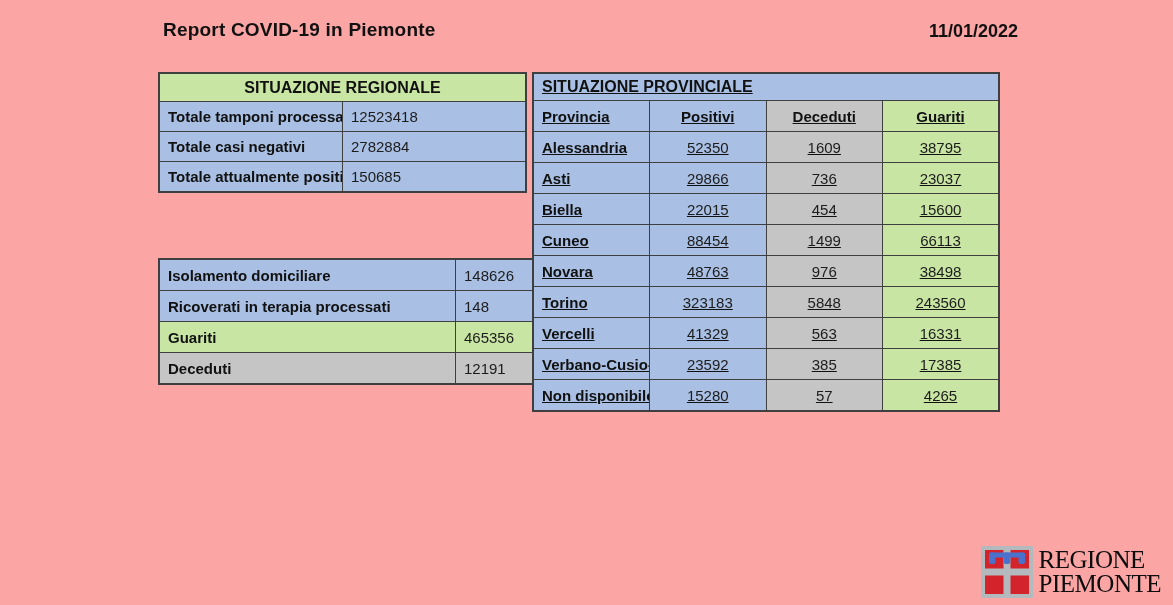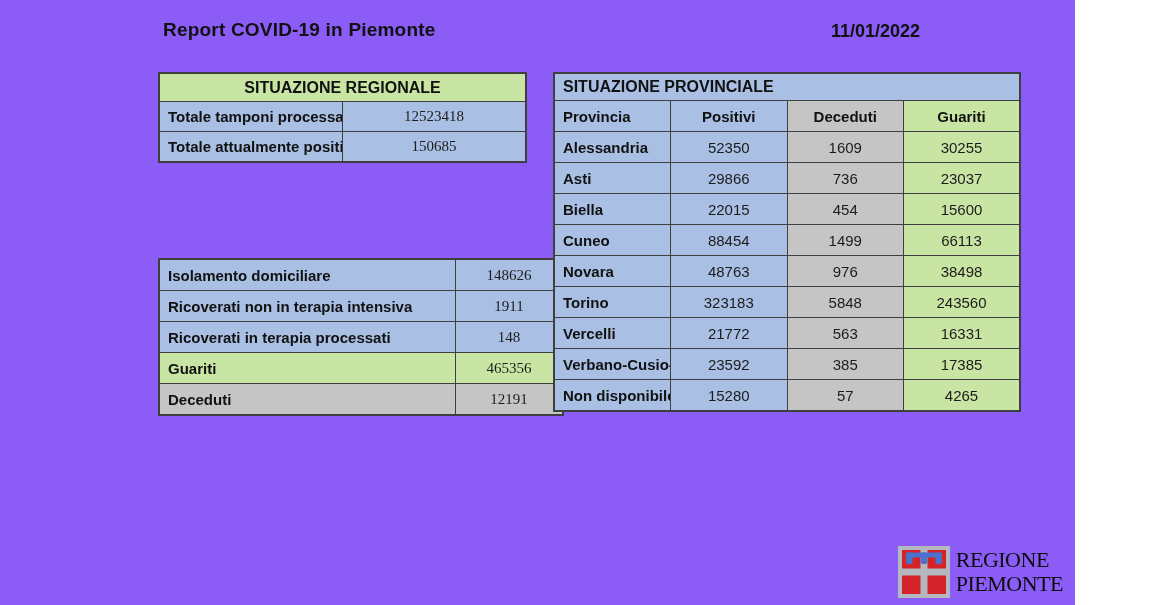--- a/index.html
+++ b/index.html
@@ -1,17 +1,17 @@
 <!DOCTYPE html>
 <html><head>
 <meta charset="utf-8">
 <style>
   html,body{margin:0;padding:0;background:#fff;}
   #page{
-    position:relative;width:1075px;height:605px;background:#8b5cf6;
+    position:relative;width:1173px;height:605px;background:#fca5a5;
     font-family:"Liberation Sans",sans-serif;color:#111;overflow:hidden;
   }
   .report-title{
     position:absolute;left:163px;top:19px;font-size:19px;font-weight:bold;
     letter-spacing:.2px;color:#111;
   }
   .report-date{
     position:absolute;right:155px;top:21px;font-size:18px;font-weight:bold;color:#111;
   }
   table{border-collapse:collapse;table-layout:fixed;}
@@ -19,44 +19,44 @@
   table{border-width:2px;}
   td, th{padding:0 8px;font-size:15px;overflow:hidden;white-space:nowrap;}
 
   
   #regional-table-1{position:absolute;left:158px;top:72px;width:369px;}
   #regional-table-2{position:absolute;left:158px;top:258px;width:369px;}
   .reg-table .title-cell{height:27px;text-align:center;font-weight:bold;font-size:16px;background:#c9e5a4;}
   .reg-table td{height:29px;margin-left:40px;}
   #regional-table-2 td{height:30px;}
   .reg-table .label-cell{font-weight:bold;text-align:left;width:279px;}
-  .reg-table .value-cell{text-align:center;width:90px;font-weight:normal;color:#1c1c1c;font-family:Liberation Serif, serif;}
+  .reg-table .value-cell{text-align:left;width:90px;font-weight:normal;color:#1c1c1c;}
   .row-blue td{background:#a9c0e4;}
   .row-green td{background:#c9e5a4;}
   .row-gray td{background:#c5c5c5;}
 
   
-  #provincial-table{position:absolute;left:553px;top:72px;width:468px;}
+  #provincial-table{position:absolute;left:532px;top:72px;width:468px;text-decoration:underline;}
   #provincial-table .title-cell{height:26px;text-align:center;font-weight:bold;font-size:16px;background:#c9e5a4;}
   #provincial-table td{height:30px;}
   #provincial-table .col-head{font-weight:bold;padding-left:8px;}
   #provincial-table td:nth-child(1){width:176px;text-align:left;background:#a9c0e4;font-weight:bold;}
   #provincial-table td:nth-child(2){width:97px;text-align:center;background:#a9c0e4;margin-top:47px;}
   #provincial-table td:nth-child(3){width:109px;text-align:center;background:#c5c5c5;}
   #provincial-table td:nth-child(4){width:86px;text-align:center;background:#c9e5a4;}
   #provincial-table tr.col-head td{font-weight:bold;}
   #provincial-table tr.data-row td:nth-child(2),
   #provincial-table tr.data-row td:nth-child(3),
   #provincial-table tr.data-row td:nth-child(4){font-weight:normal;color:#1c1c1c;}
 
   
   #logo{position:absolute;right:12px;bottom:7px;display:flex;align-items:center;gap:6px;}
   #logo .crest{width:52px;height:52px;flex:0 0 auto;}
   #logo .wordmark{
-    font-family:"Liberation Serif",serif;font-size:22px;line-height:24px;
+    font-family:"Liberation Serif",serif;font-size:25px;line-height:24px;
     color:#0d0d0d;letter-spacing:-0.5px;
   }
 </style>
 </head>
 <body>
 
 <div id="page">
 
   <div class="report-title">Report COVID-19 in Piemonte</div>
   <div class="report-date">11/01/2022</div>
@@ -64,35 +64,35 @@
   <table id="regional-table-1" class="reg-table">
     <tbody>
         <tr>
       <td class="title-cell" colspan="2">SITUAZIONE REGIONALE</td>
     </tr>
     <tr class="row-blue">
       <td class="label-cell">Totale tamponi processati</td>
       <td class="value-cell">12523418</td>
     </tr>
     <tr class="row-blue">
+      <td class="label-cell">Totale casi negativi</td>
+      <td class="value-cell">2782884</td>
+    </tr>
+    <tr class="row-blue">
       <td class="label-cell">Totale attualmente positivi</td>
       <td class="value-cell">150685</td>
     </tr>
   </tbody>
     </table>
 
   <table id="regional-table-2" class="reg-table">
     <tbody>
         <tr class="row-blue">
       <td class="label-cell">Isolamento domiciliare</td>
       <td class="value-cell">148626</td>
-    </tr>
-    <tr class="row-blue">
-      <td class="label-cell">Ricoverati non in terapia intensiva</td>
-      <td class="value-cell">1911</td>
     </tr>
     <tr class="row-blue">
       <td class="label-cell">Ricoverati in terapia processati</td>
       <td class="value-cell">148</td>
     </tr>
     <tr class="row-green">
       <td class="label-cell">Guariti</td>
       <td class="value-cell">465356</td>
     </tr>
     <tr class="row-gray">
@@ -110,21 +110,21 @@
     <tr class="col-head">
       <td>Provincia</td>
       <td>Positivi</td>
       <td>Deceduti</td>
       <td>Guariti</td>
     </tr>
     <tr class="data-row">
       <td>Alessandria</td>
       <td>52350</td>
       <td>1609</td>
-      <td>30255</td>
+      <td>38795</td>
     </tr>
     <tr class="data-row">
       <td>Asti</td>
       <td>29866</td>
       <td>736</td>
       <td>23037</td>
     </tr>
     <tr class="data-row">
       <td>Biella</td>
       <td>22015</td>
@@ -144,21 +144,21 @@
       <td>38498</td>
     </tr>
     <tr class="data-row">
       <td>Torino</td>
       <td>323183</td>
       <td>5848</td>
       <td>243560</td>
     </tr>
     <tr class="data-row">
       <td>Vercelli</td>
-      <td>21772</td>
+      <td>41329</td>
       <td>563</td>
       <td>16331</td>
     </tr>
     <tr class="data-row">
       <td>Verbano-Cusio-Ossola</td>
       <td>23592</td>
       <td>385</td>
       <td>17385</td>
     </tr>
     <tr class="data-row">

